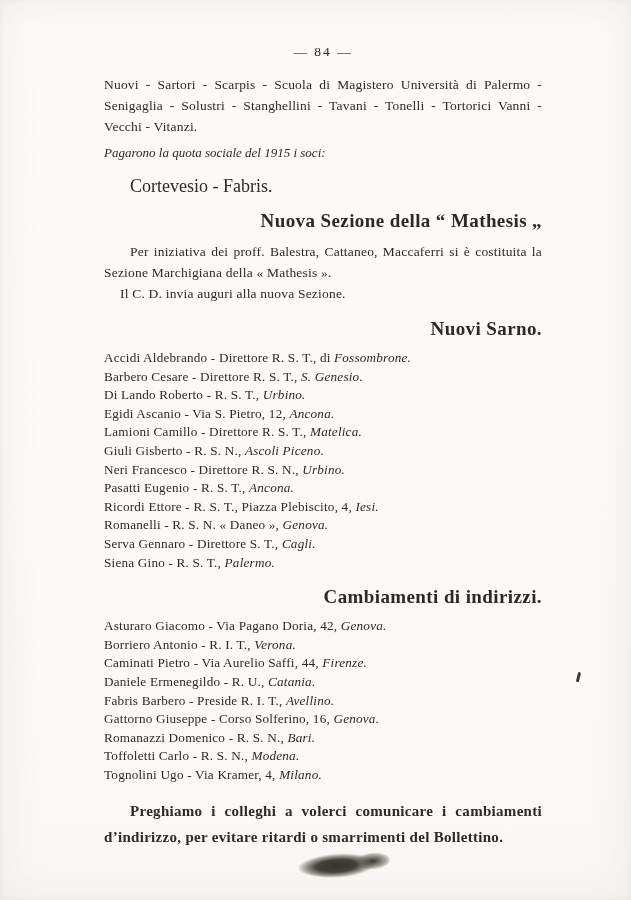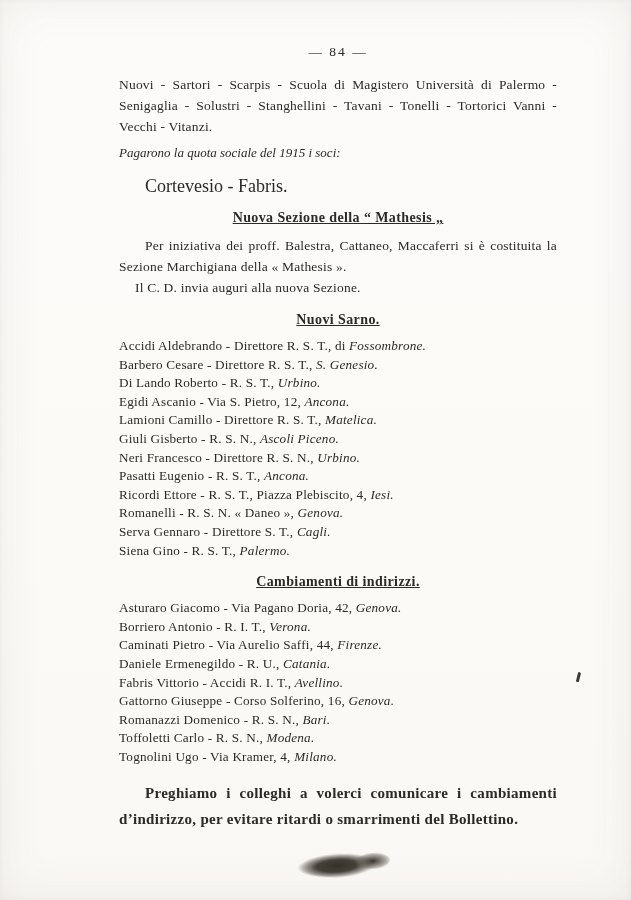--- a/index.html
+++ b/index.html
@@ -14,21 +14,21 @@
     margin: 0 auto;
     background: linear-gradient(180deg, #fcfbf9 0%, #fbfaf7 60%, #faf8f5 100%);
     box-shadow: inset 0 0 45px rgba(90,80,60,0.08), inset 0 0 6px rgba(0,0,0,0.04);
     overflow: hidden;
     font-family: "Liberation Serif", "DejaVu Serif", serif;
     color: #2b2a26;
   }
   .content {
     position: absolute;
     top: 44px;
-    left: 119px;
+    left: 104px;
     width: 438px;
   }
   .page-number {
     text-align: center;
     font-size: 13.5px;
     letter-spacing: 2px;
     margin: 0 0 14px 0;
   }
   p { margin: 0; }
   .body-text {
@@ -46,26 +46,25 @@
     margin-top: 6px;
   }
   .names-line {
     font-size: 18px;
     line-height: 19px;
     text-indent: 26px;
     margin-top: 15px;
     font-family: Liberation Serif, serif;
   }
   h2.section-heading {
-    font-size: 14px;
+    font-size: 19px;
     font-weight: bold;
-    text-align: center;
+    text-align: right;
     letter-spacing: 0.4px;
     margin: 14px 0 9px 0;
-    text-decoration: underline;
   }
   .entry-list {
     font-size: 13.2px;
     letter-spacing: 0.2px;
   }
   .entry {
     line-height: 18.6px;
     white-space: nowrap;
   }
   .entry i { font-style: italic; }
@@ -148,21 +147,21 @@
         <div class="entry"><span>Siena Gino - R. S. T., </span><i>Palermo.</i></div>
       </div>
 
     <h2 class="section-heading">Cambiamenti di indirizzi.</h2>
 
     <div class="entry-list">
         <div class="entry"><span>Asturaro Giacomo - Via Pagano Doria, 42, </span><i>Genova.</i></div>
         <div class="entry"><span>Borriero Antonio - R. I. T., </span><i>Verona.</i></div>
         <div class="entry"><span>Caminati Pietro - Via Aurelio Saffi, 44, </span><i>Firenze.</i></div>
         <div class="entry"><span>Daniele Ermenegildo - R. U., </span><i>Catania.</i></div>
-        <div class="entry"><span>Fabris Vittorio - Accidi R. I. T., </span><i>Avellino.</i></div>
+        <div class="entry"><span>Fabris Barbero - Preside R. I. T., </span><i>Avellino.</i></div>
         <div class="entry"><span>Gattorno Giuseppe - Corso Solferino, 16, </span><i>Genova.</i></div>
         <div class="entry"><span>Romanazzi Domenico - R. S. N., </span><i>Bari.</i></div>
         <div class="entry"><span>Toffoletti Carlo - R. S. N., </span><i>Modena.</i></div>
         <div class="entry"><span>Tognolini Ugo - Via Kramer, 4, </span><i>Milano.</i></div>
       </div>
 
     <p class="closing">Preghiamo i colleghi a volerci comunicare i cambiamenti d’indirizzo, per evitare ritardi o smarrimenti del Bollettino.</p>
 
   </div>
 

